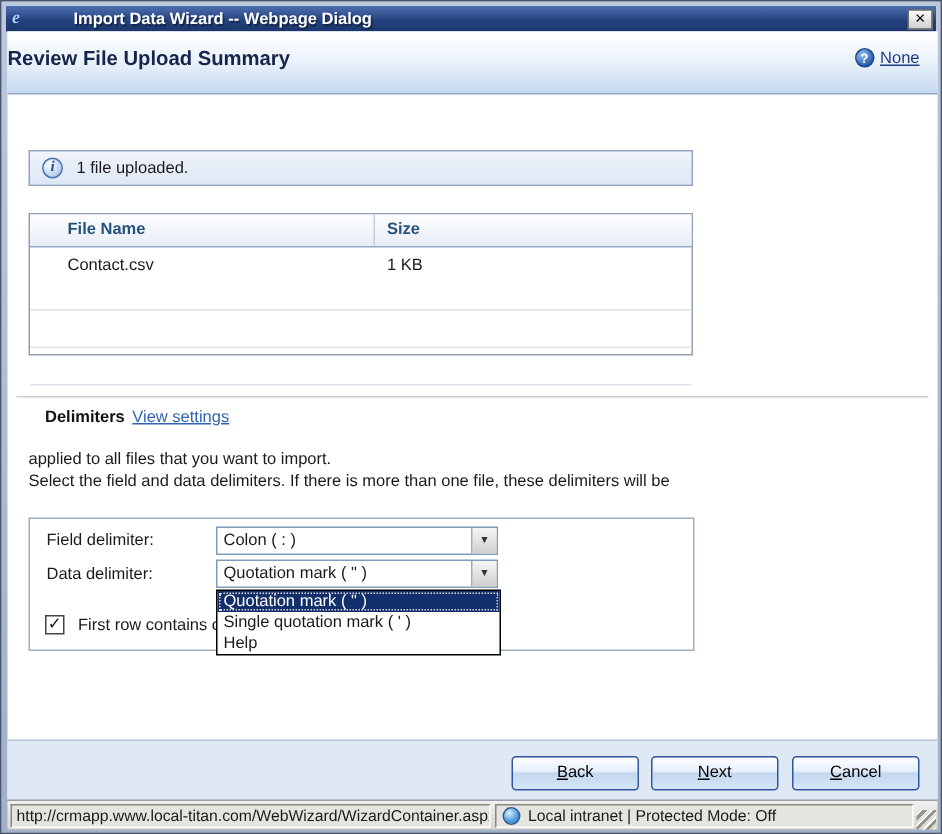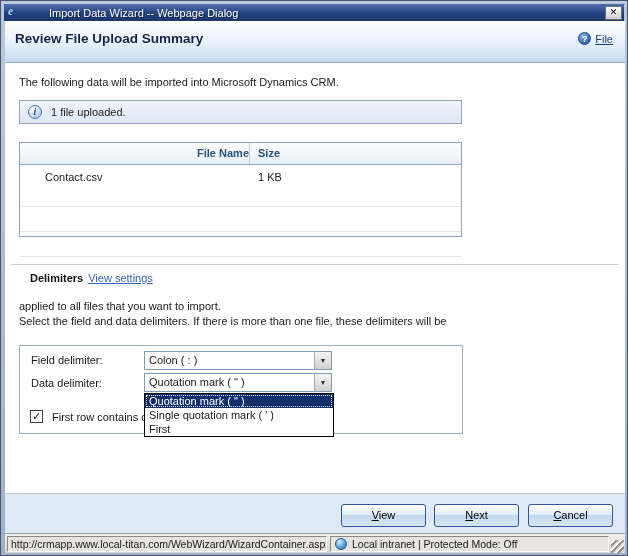--- a/index.html
+++ b/index.html
@@ -6,49 +6,49 @@
   html,body { width:628px; height:556px; font-family:"Liberation Sans", sans-serif; font-size:11px; color:#1a1a1a; }
   #screen { position:relative; width:628px; height:556px; overflow:hidden;
             background:linear-gradient(#bcc8db,#9fb0c8); border:1px solid #49556e; }
   .abs { position:absolute; }
 
   
   .title-bar { left:3px; top:3px; right:3px; height:17px;
     background:linear-gradient(#4f6fb0,#24437f 55%,#1b366b);
     display:flex; align-items:center; padding:0 2px 0 4px; }
   .ie-icon { width:13px; height:13px; color:#a9d2f8; font:bold italic 12px/11px "Liberation Serif", serif; text-shadow:0 0 2px #0b2a5e; }
-  .title-text { color:#fff; font-weight:normal; margin-left:4px; flex:1; text-shadow:1px 1px 1px rgba(0,0,0,.45); white-space:nowrap;padding-left:24px; }
+  .title-text { color:#fff; font-weight:bold; margin-left:4px; flex:1; text-shadow:1px 1px 1px rgba(0,0,0,.45); white-space:nowrap;padding-left:24px; }
   .close-btn { width:17px; height:14px; border:1px solid #6d6d6d; background:linear-gradient(#fdfdfd,#cfcfcf);
     font-size:9px; line-height:11px; text-align:center; color:#000; cursor:default; }
 
   
   .dialog-body { left:4px; top:20px; width:620px; height:512px; background:#fff; }
 
   .header-band { left:4px; top:20px; width:620px; height:42px;
     background:linear-gradient(180deg,#ffffff,#eaf2fb 50%,#c6d9ee); border-bottom:1px solid #93a8c4; }
-  .header-title { left:14px; top:30px; font-size:13.5px; font-weight:bold; color:#16254c; }
+  .header-title { left:4px; top:30px; font-size:13.5px; font-weight:bold; color:#16254c; }
   .help { right:14px; top:31px; display:flex; align-items:center; }
   .help-icon { width:13px; height:13px; border-radius:50%;
     background:radial-gradient(circle at 35% 30%, #8fbcf0, #2d62b4 70%); border:1px solid #1d4788;
     color:#fff; font-size:9px; font-weight:bold; text-align:center; line-height:12px; }
   .help-label { margin-left:4px; color:#1c3c82; text-decoration:underline; }
 
   .intro-text { left:18px; top:75px; }
 
   .info-bar { left:18px; top:99px; width:443px; height:24px;
     background:linear-gradient(#f0f4fb,#dde7f5); border:1px solid #93a4c2;
     display:flex; align-items:center; padding-left:8px; }
   .info-icon { width:14px; height:14px; border-radius:50%;
     background:radial-gradient(circle at 35% 30%, #ffffff, #cfe0f4 45%, #9cbadf);
     border:1px solid #4a74b4; color:#1d4f9e; font:bold italic 10px/12px "Liberation Serif", serif; text-align:center; }
   .info-text { margin-left:9px; }
 
   
   .file-table { left:18px; top:141px; width:443px; height:95px; border:1px solid #93a0b4; background:#fff; }
-  .t-head { display:flex; height:22px; background:linear-gradient(#fdfdfe,#e8eef6); border-bottom:1px solid #93a8c4;text-align:right; }
+  .t-head { display:flex; height:22px; background:linear-gradient(#fdfdfe,#e8eef6); border-bottom:1px solid #93a8c4; }
   .t-head .c1 { width:230px; padding-left:25px; border-right:1px solid #c6cdd9; line-height:21px; font-weight:bold; color:#26537d; }
   .t-head .c2 { padding-left:8px; line-height:21px; font-weight:bold; color:#26537d; }
   .t-row { display:flex; height:42px; border-bottom:1px solid #dfe3ea; }
   .t-row .c1 { width:230px; padding-left:25px; line-height:25px; }
   .t-row .c2 { padding-left:8px; line-height:25px; }
   .t-empty { height:25px; border-bottom:1px solid #dfe3ea; }
 
   .section-divider { left:10px; top:263px; width:608px; height:1px; background:#c9cdd4; }
 
   .delim-heading { left:18px; top:271px; }
@@ -107,24 +107,23 @@
     <span class="title-text">Import Data Wizard -- Webpage Dialog</span>
     <span class="close-btn">✕</span>
   </div>
 
   <div class="abs dialog-body"></div>
 
   <div class="abs header-band"></div>
   <div class="abs header-title">Review File Upload Summary</div>
   <div class="abs help">
     <span class="help-icon">?</span>
-    <span class="help-label">File</span>
+    <span class="help-label">None</span>
   </div>
 
-  <div class="abs intro-text">The following data will be imported into Microsoft Dynamics CRM.</div>
 
   <div class="abs info-bar">
     <span class="info-icon">i</span>
     <span class="info-text">1 file uploaded.</span>
   </div>
 
   <div class="abs file-table">
     <div class="t-head">
       <div class="c1">File Name</div>
       <div class="c2">Size</div>
@@ -161,26 +160,26 @@
     <span class="sel-text">Quotation mark ( " )</span>
     <span class="sel-arrow">▼</span>
   </div>
 
   <div class="abs checkbox">✓</div>
   <div class="abs checkbox-label">First row contains col</div>
 
   <div class="abs dropdown-list">
     <div class="dd-option selected">Quotation mark ( " )</div>
     <div class="dd-option">Single quotation mark ( ' )</div>
-    <div class="dd-option">First</div>
+    <div class="dd-option">Help</div>
   </div>
 
   <div class="abs footer-band"></div>
   <div class="abs btn btn-back">
-    <span class="btn-label">View</span>
+    <span class="btn-label">Back</span>
   </div>
   <div class="abs btn btn-next">
     <span class="btn-label">Next</span>
   </div>
   <div class="abs btn btn-cancel">
     <span class="btn-label">Cancel</span>
   </div>
 
   <div class="abs status-bar">
     <div class="pane url-pane">http://crmapp.www.local-titan.com/WebWizard/WizardContainer.aspx?WizardId=</div>

